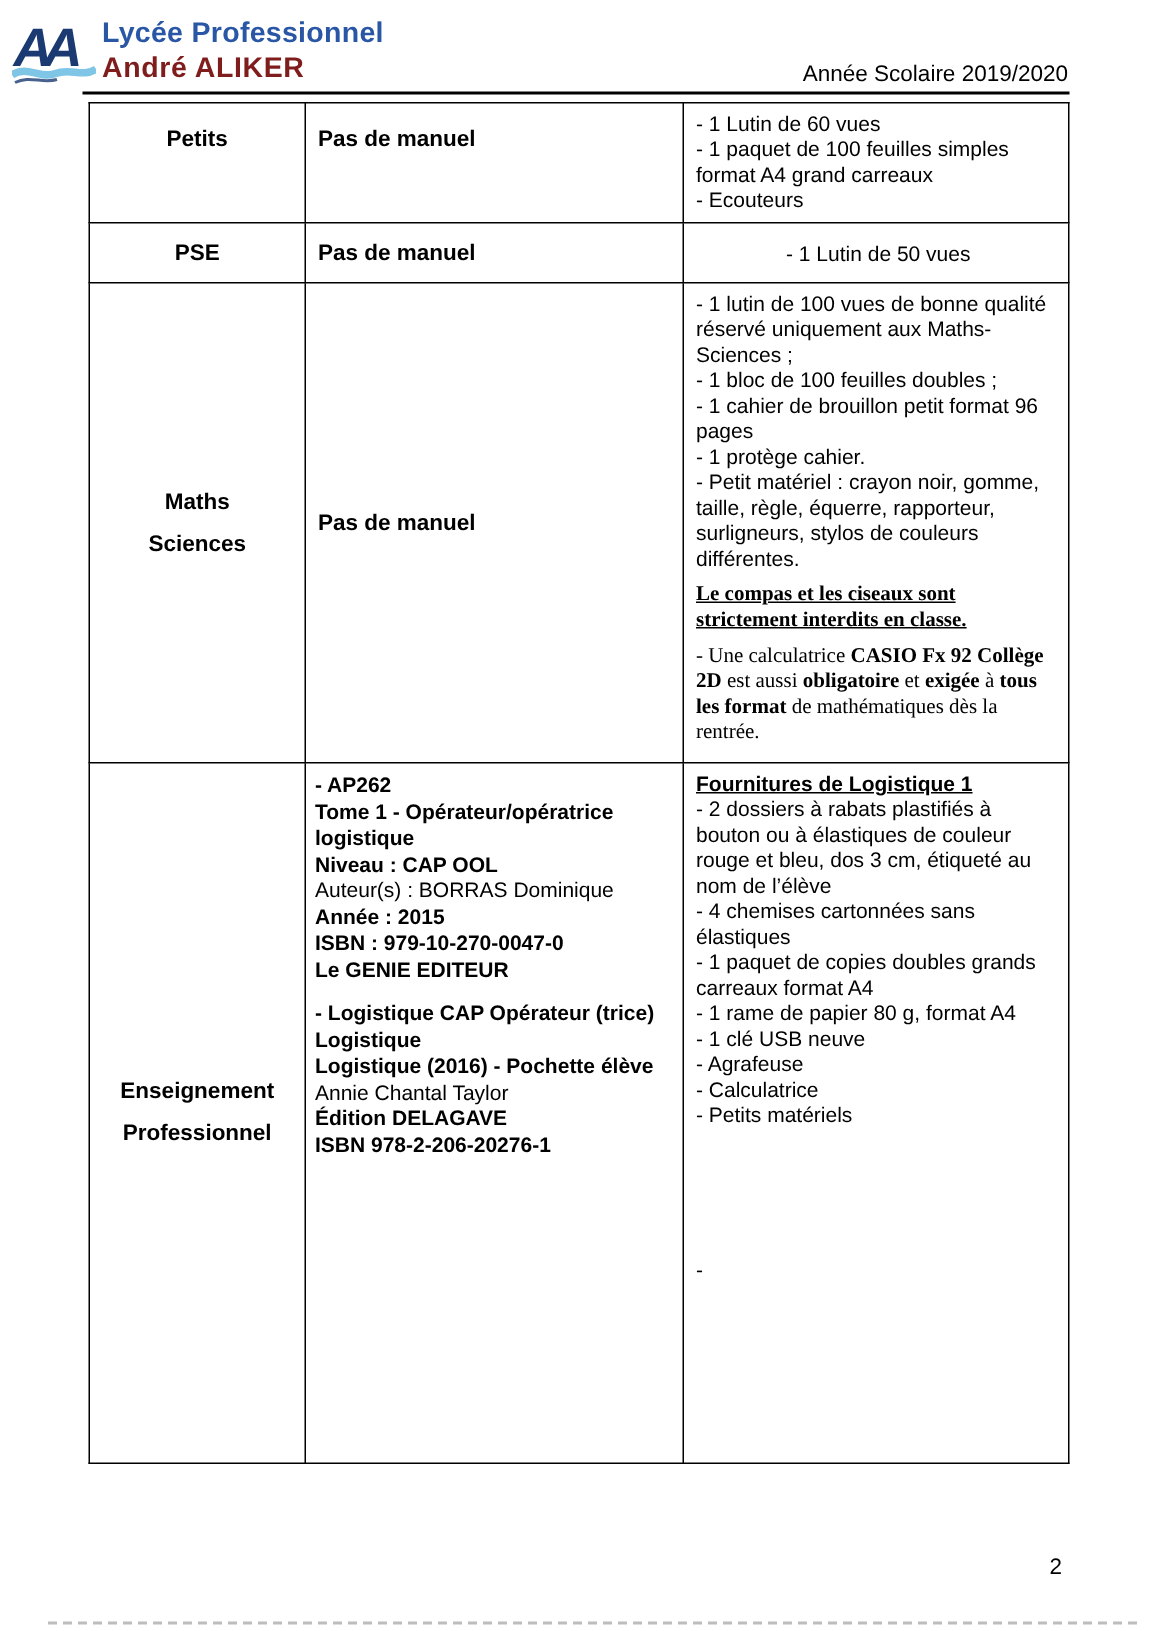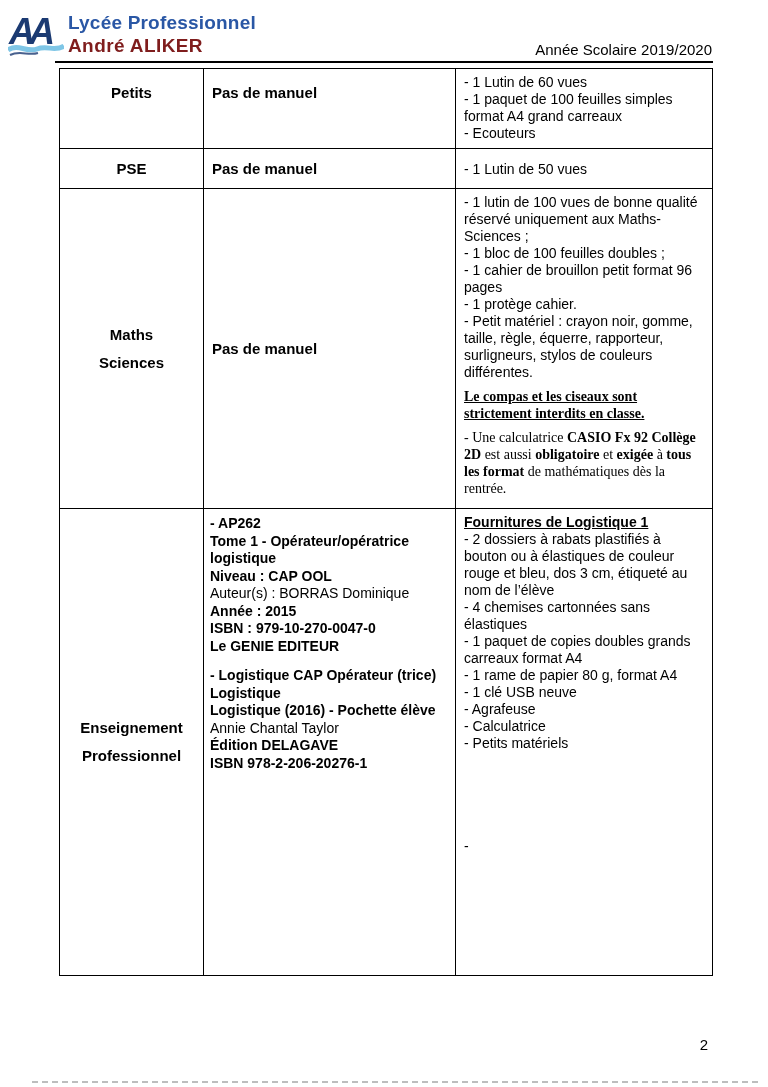--- a/index.html
+++ b/index.html
@@ -26,21 +26,21 @@
     border-collapse:collapse; table-layout:fixed;
   }
   col.c1{ width:144px; } col.c2{ width:252px; } col.c3{ width:257px; }
   tr.r1{ height:80px; } tr.r2{ height:40px; } tr.r3{ height:320px; } tr.r4{ height:467px; }
   td { border:1.5px solid #000; font-size:14px; vertical-align:middle; }
 
   td.subject { text-align:center; font-weight:bold; font-size:15px; }
   td.manual  { font-weight:bold; font-size:15px; padding-left:8px; }
   td.supplies{ vertical-align:top; padding:5px 5px 4px 8px; line-height:17px; text-align:left; }
   td.v-top   { vertical-align:top; padding-top:15px; }
-  td.v-mid   { vertical-align:middle; }
+  td.v-mid   { vertical-align:middle;text-align:center; }
 
   .subj-line { line-height:28px; }
   .li  { }
   .para { margin-top:7px;font-family:Liberation Serif, serif; }
   .b { font-weight:bold; }
   .bu { font-weight:bold; text-decoration:underline; }
 
   
   td.books { vertical-align:top; padding:6px 4px 0 6px; line-height:17.5px; }
   .book-block { }

